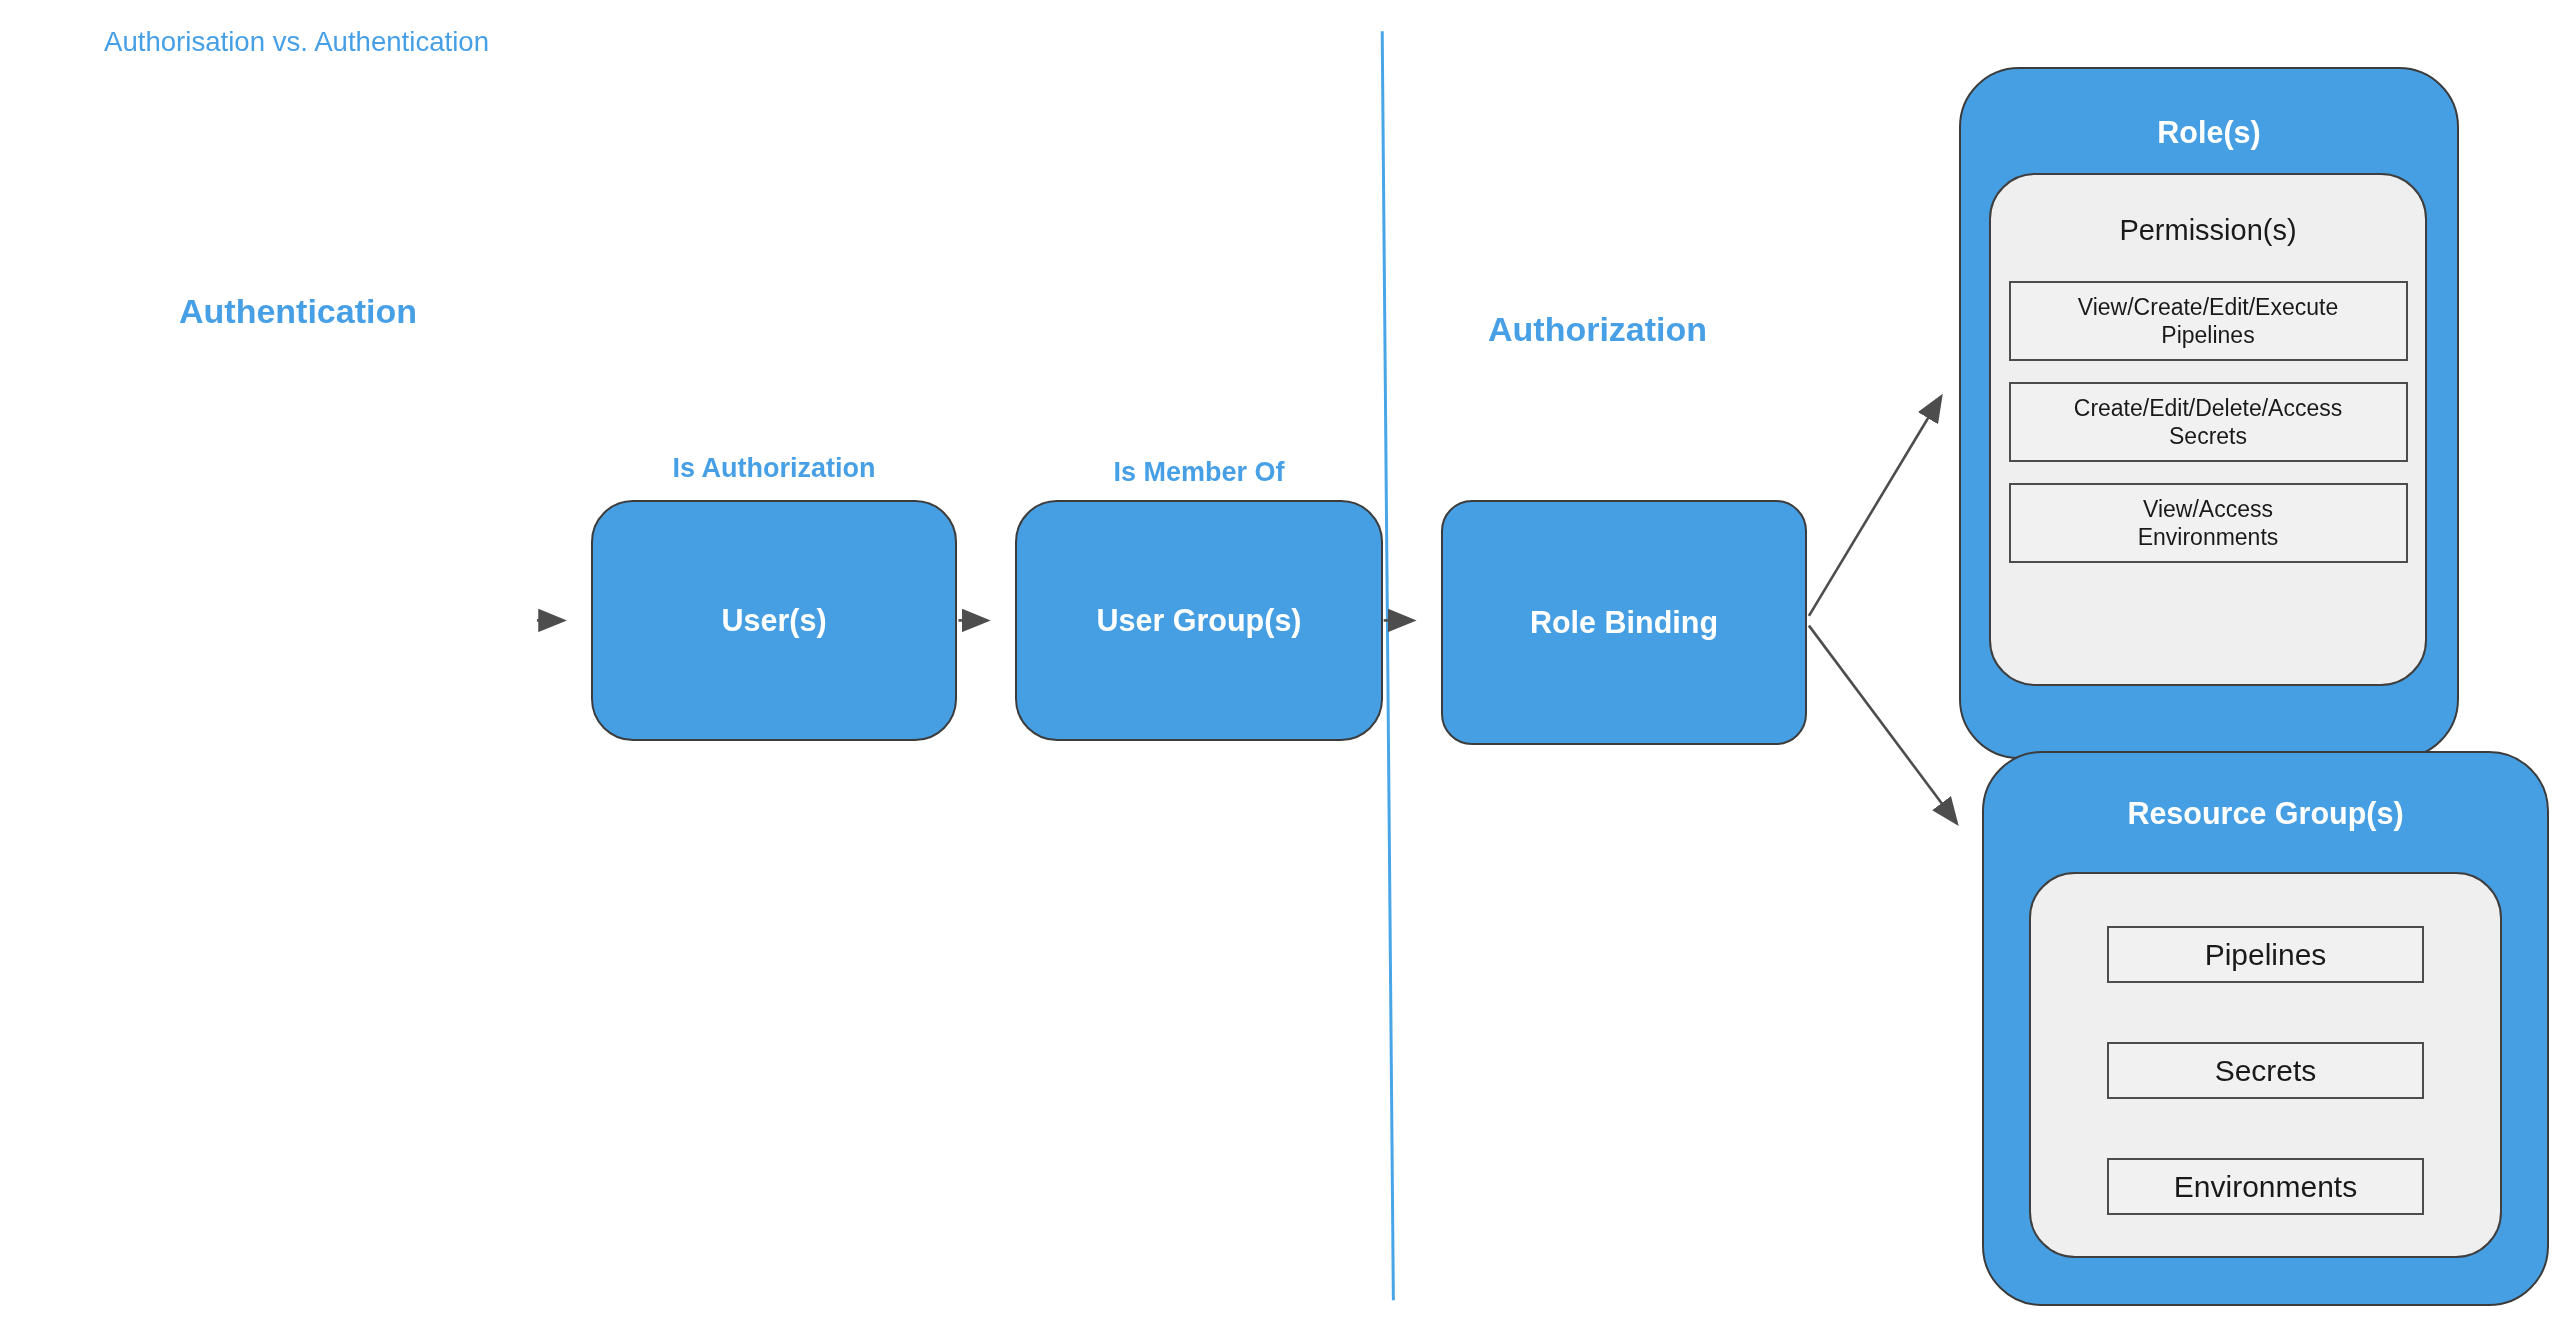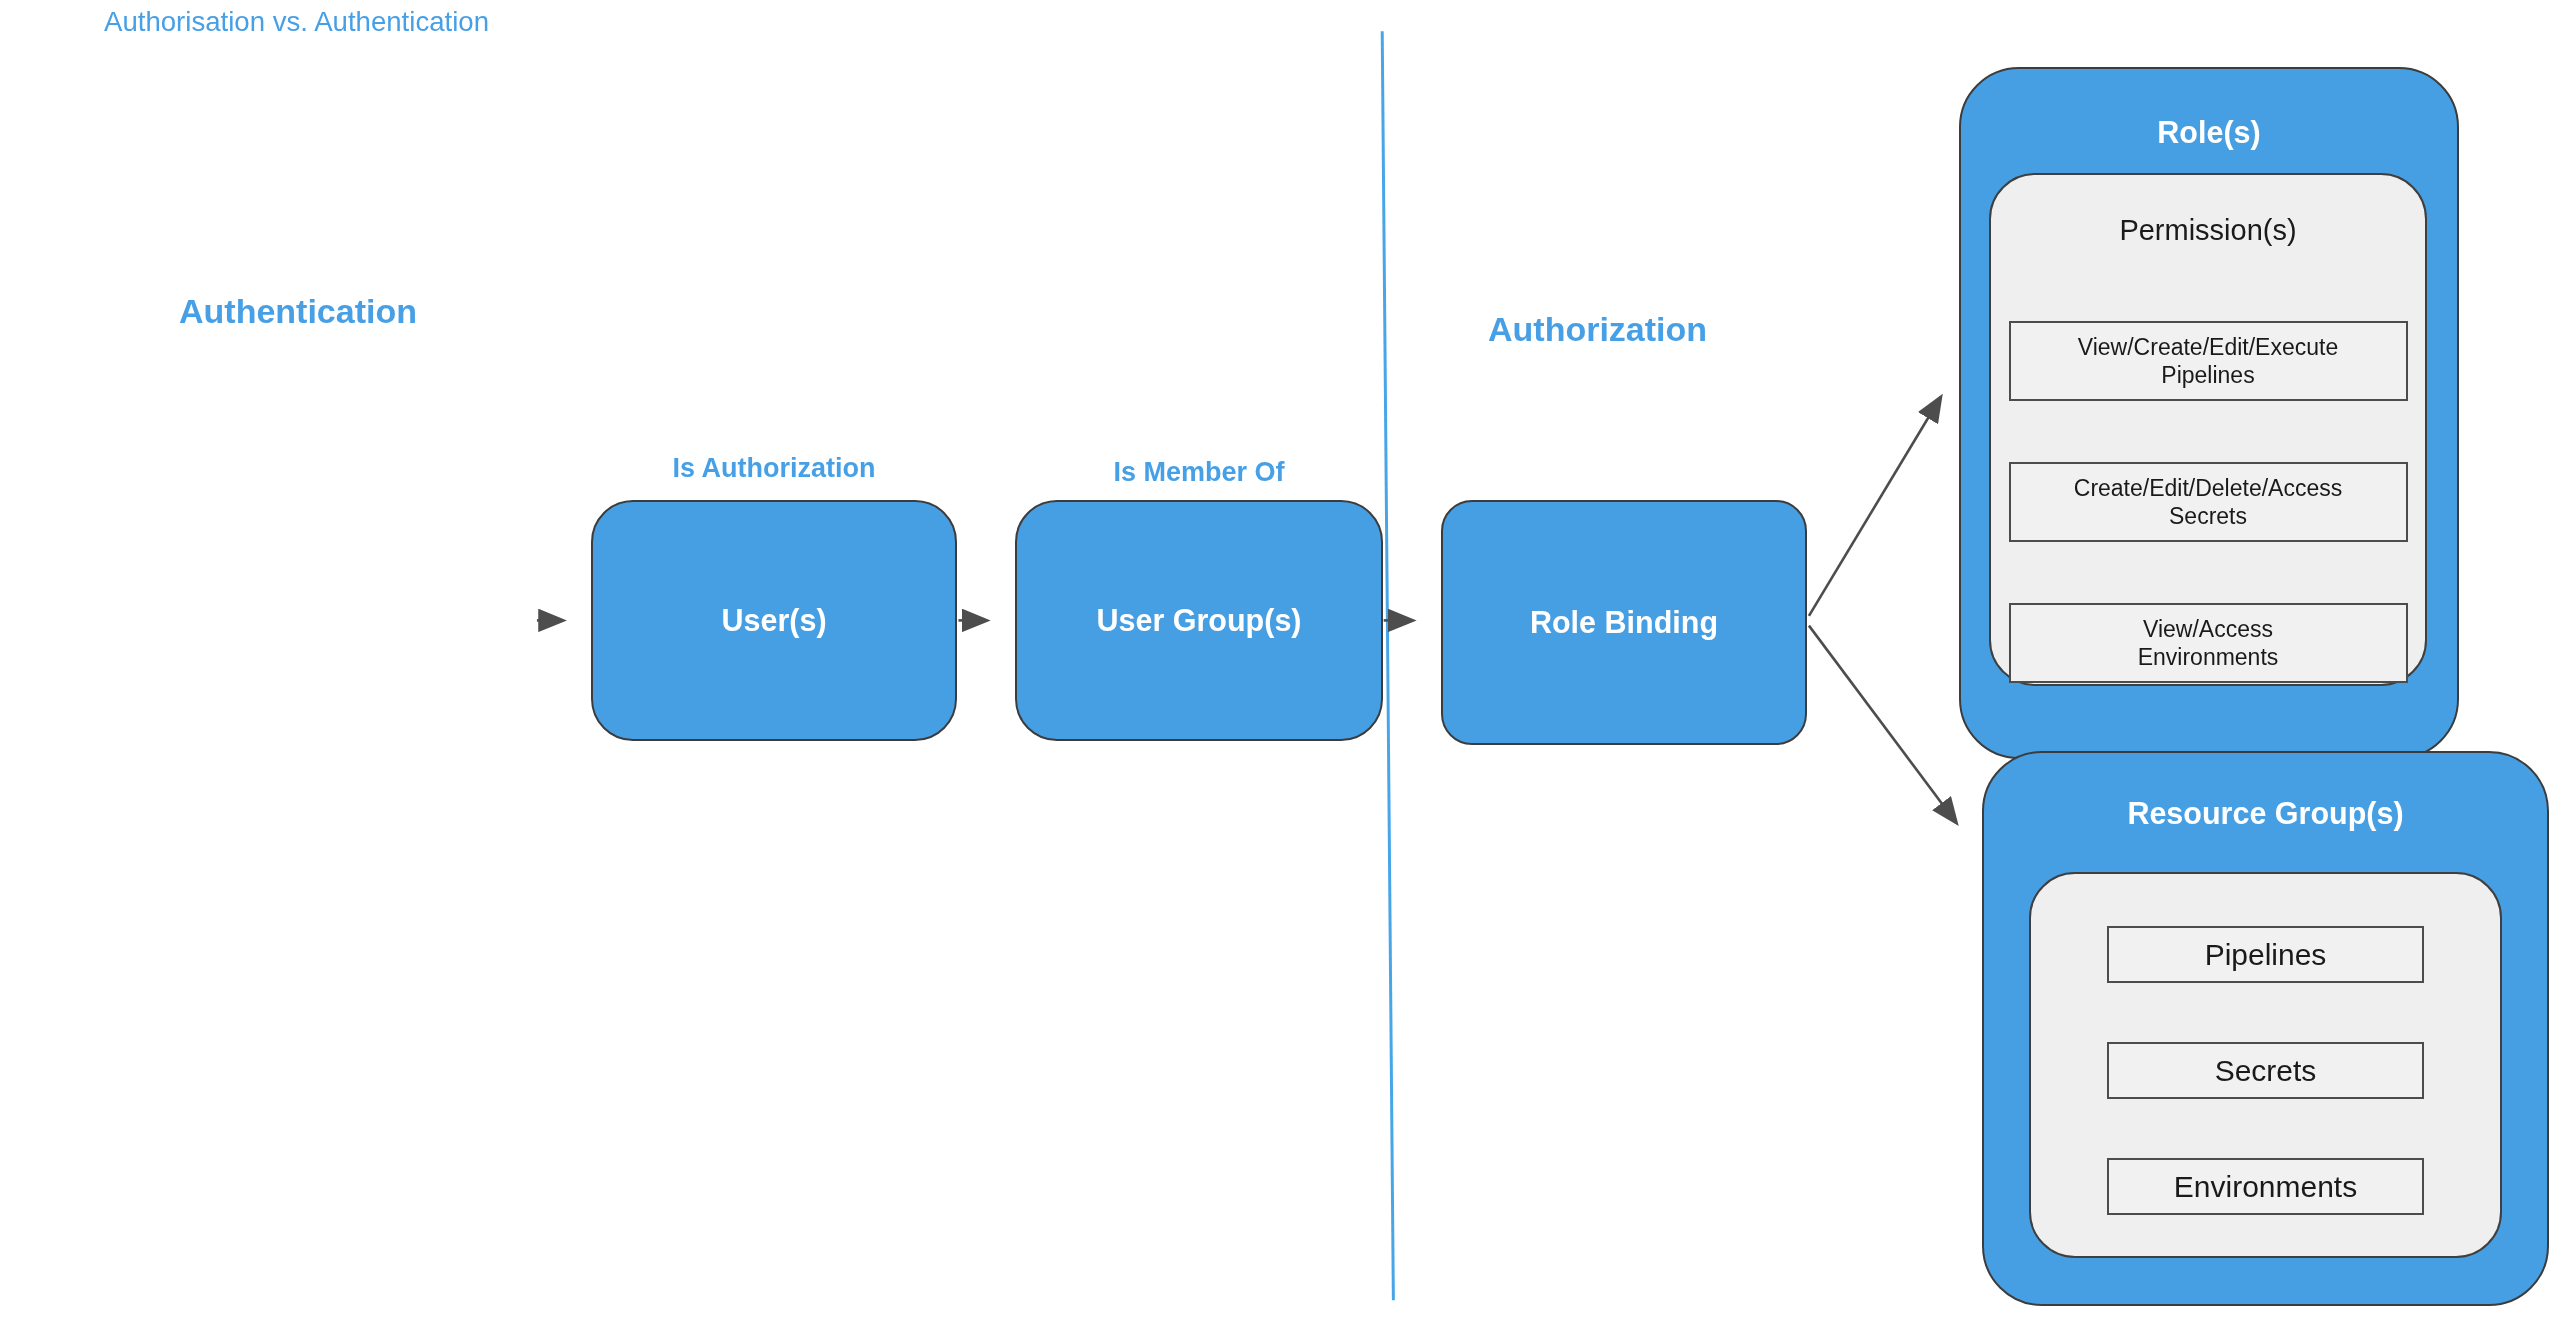--- a/index.html
+++ b/index.html
@@ -16,21 +16,21 @@
     --item-text:#1A1A1A;
     --page-bg:#FFFFFF;
   }
   html,body{margin:0;padding:0;background:var(--page-bg);}
   .canvas{
     position:relative;width:2576px;height:1319px;overflow:hidden;
     background:var(--page-bg);
     font-family:"Liberation Sans","DejaVu Sans",sans-serif;
   }
   .slide-title{
-    position:absolute;left:104px;top:6px;
+    position:absolute;left:104px;top:26px;
     font-size:27.6px;color:var(--heading-text);white-space:nowrap;
   }
   .section-heading{
     position:absolute;font-size:34px;font-weight:bold;
     color:var(--heading-text);white-space:nowrap;
   }
   .heading-authentication{left:179px;top:292px;}
   .heading-authorization{left:1488px;top:310px;}
   .flow-annotation{
     position:absolute;font-size:27px;font-weight:bold;
@@ -59,21 +59,21 @@
     position:absolute;left:0;right:0;text-align:center;
     color:var(--box-text);font-size:30.5px;font-weight:bold;
   }
   .roles-title{top:46px;}
   .rg-title{top:43px;}
   .inner-panel{
     position:absolute;background:var(--panel-fill);
     border:2.2px solid var(--panel-border);border-radius:46px;box-sizing:border-box;
     display:flex;flex-direction:column;align-items:center;
   }
-  .permissions-panel{left:28px;right:30px;top:104px;bottom:71px;padding:39px 15px 30px 15px;gap:40px;}
+  .permissions-panel{left:28px;right:30px;top:104px;bottom:71px;padding:39px 15px 30px 15px;}
   .rg-panel{left:45px;right:45px;top:119px;bottom:46px;padding:52px 15px 41px 15px;justify-content:space-between;}
   .panel-title{
     font-size:29px;color:var(--item-text);margin-bottom:13.4px;white-space:nowrap;
   }
   .permission-item{
     width:399px;min-height:80px;margin-top:21px;box-sizing:border-box;
     background:var(--item-fill);border:2.2px solid var(--item-border);
     display:flex;flex-direction:column;align-items:center;justify-content:center;
     font-size:23px;color:var(--item-text);text-align:center;line-height:1.25;
   }

